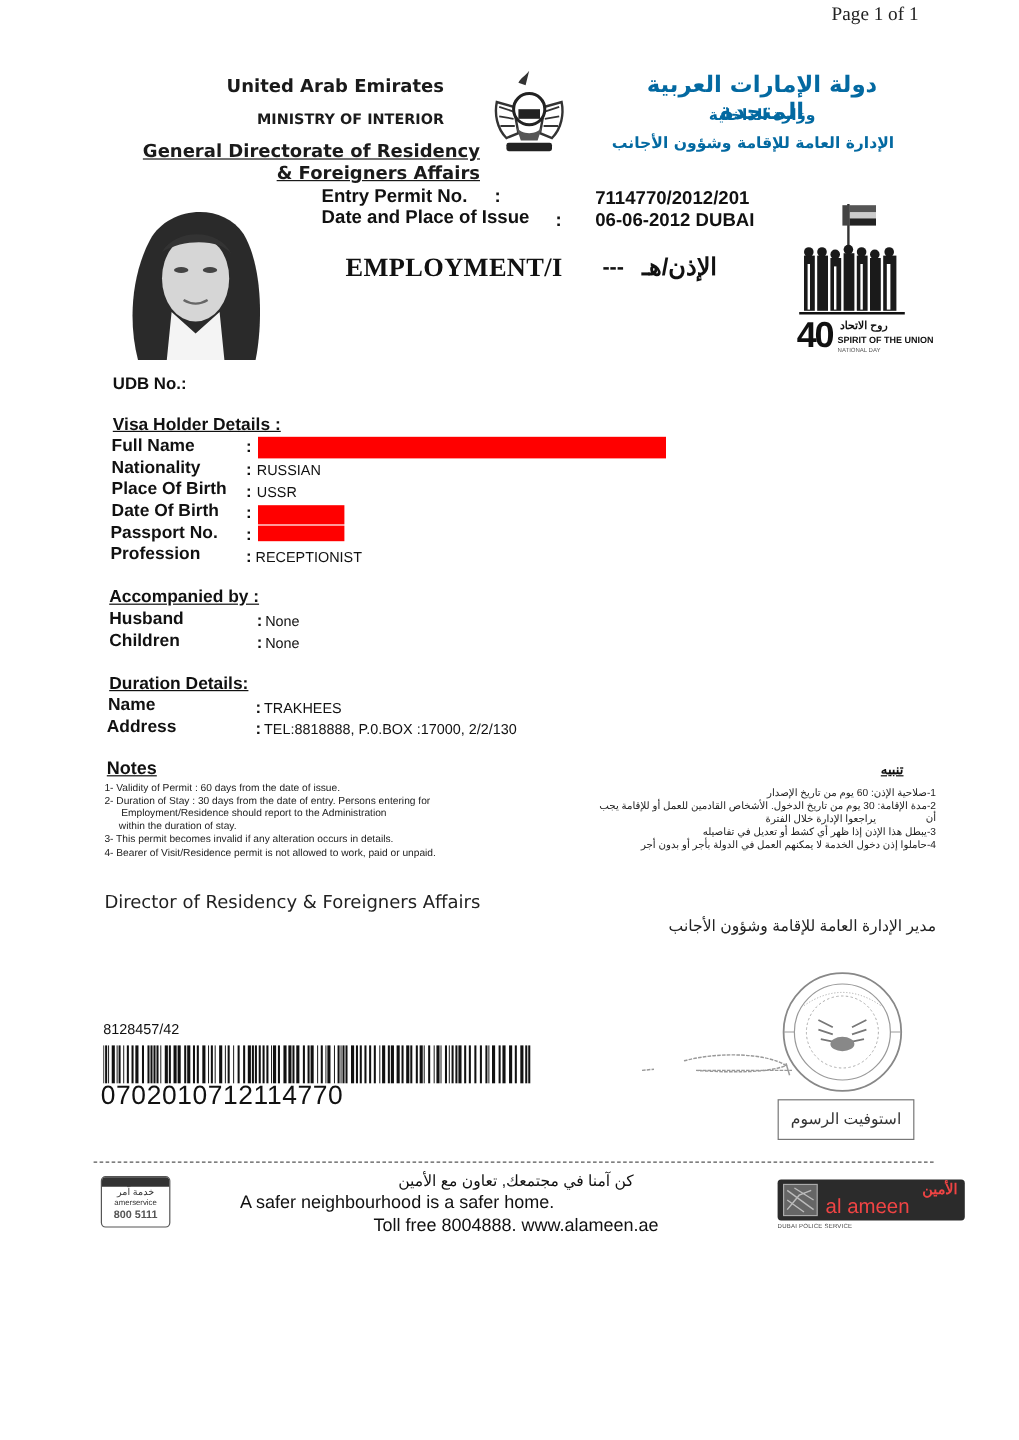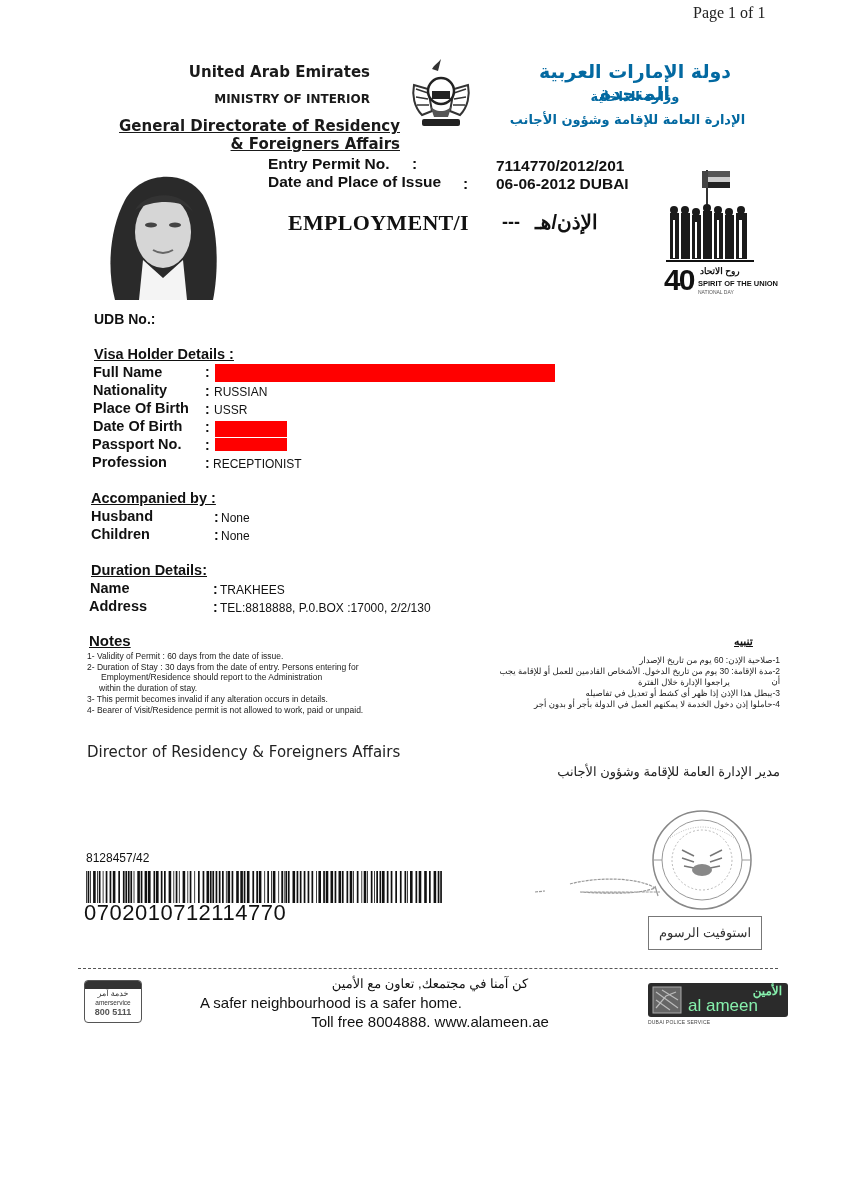--- a/index.html
+++ b/index.html
@@ -42,21 +42,21 @@
   .barcode-num { top:900px; left:84px; font-size:22px; color:#111; letter-spacing:0.5px; }
   .stamp { top:808px; left:650px; width:104px; height:104px; }
   .signature { top:870px; left:530px; width:140px; height:30px; }
   .fees-box { top:916px; left:648px; width:112px; height:32px; border:1px solid #777; direction:rtl; text-align:center; font-size:13px; line-height:32px; color:#333; }
   .divider { top:968px; left:78px; width:700px; height:0; border-top:1px dashed #555; }
   .footer-ar { top:976px; left:200px; width:460px; text-align:center; direction:rtl; font-size:13px; }
   .footer-en1 { top:994px; left:200px; width:460px; text-align:left; font-size:15px; }
   .footer-en2 { top:1013px; left:200px; width:460px; text-align:center; font-size:15px; }
   .amer { top:980px; left:84px; width:56px; height:41px; border:1px solid #555; border-radius:4px; font-size:8px; text-align:center; color:#333; }
   .amer-bar { background:#333; color:#fff; font-size:5px; height:8px; border-radius:3px 3px 0 0; line-height:8px; }
-  .alameen { top:983px; left:648px; width:140px; height:34px; background:#2b2b2b; border-radius:3px; color:#86efac; }
+  .alameen { top:983px; left:648px; width:140px; height:34px; background:#2b2b2b; border-radius:3px; color:#ef4444;padding-left:16px; }
   .alameen-sub { top:1019px; left:648px; width:130px; font-size:5px; color:#444; letter-spacing:0.2px; }
 </style>
 </head>
 <body>
 
 <div class="abs page-num">Page 1 of 1</div>
 
 <div class="abs hdr-en en1">United Arab Emirates</div>
 <div class="abs hdr-en en2">MINISTRY OF INTERIOR</div>
 <div class="abs hdr-en en3">General Directorate of Residency &amp; Foreigners Affairs</div>

